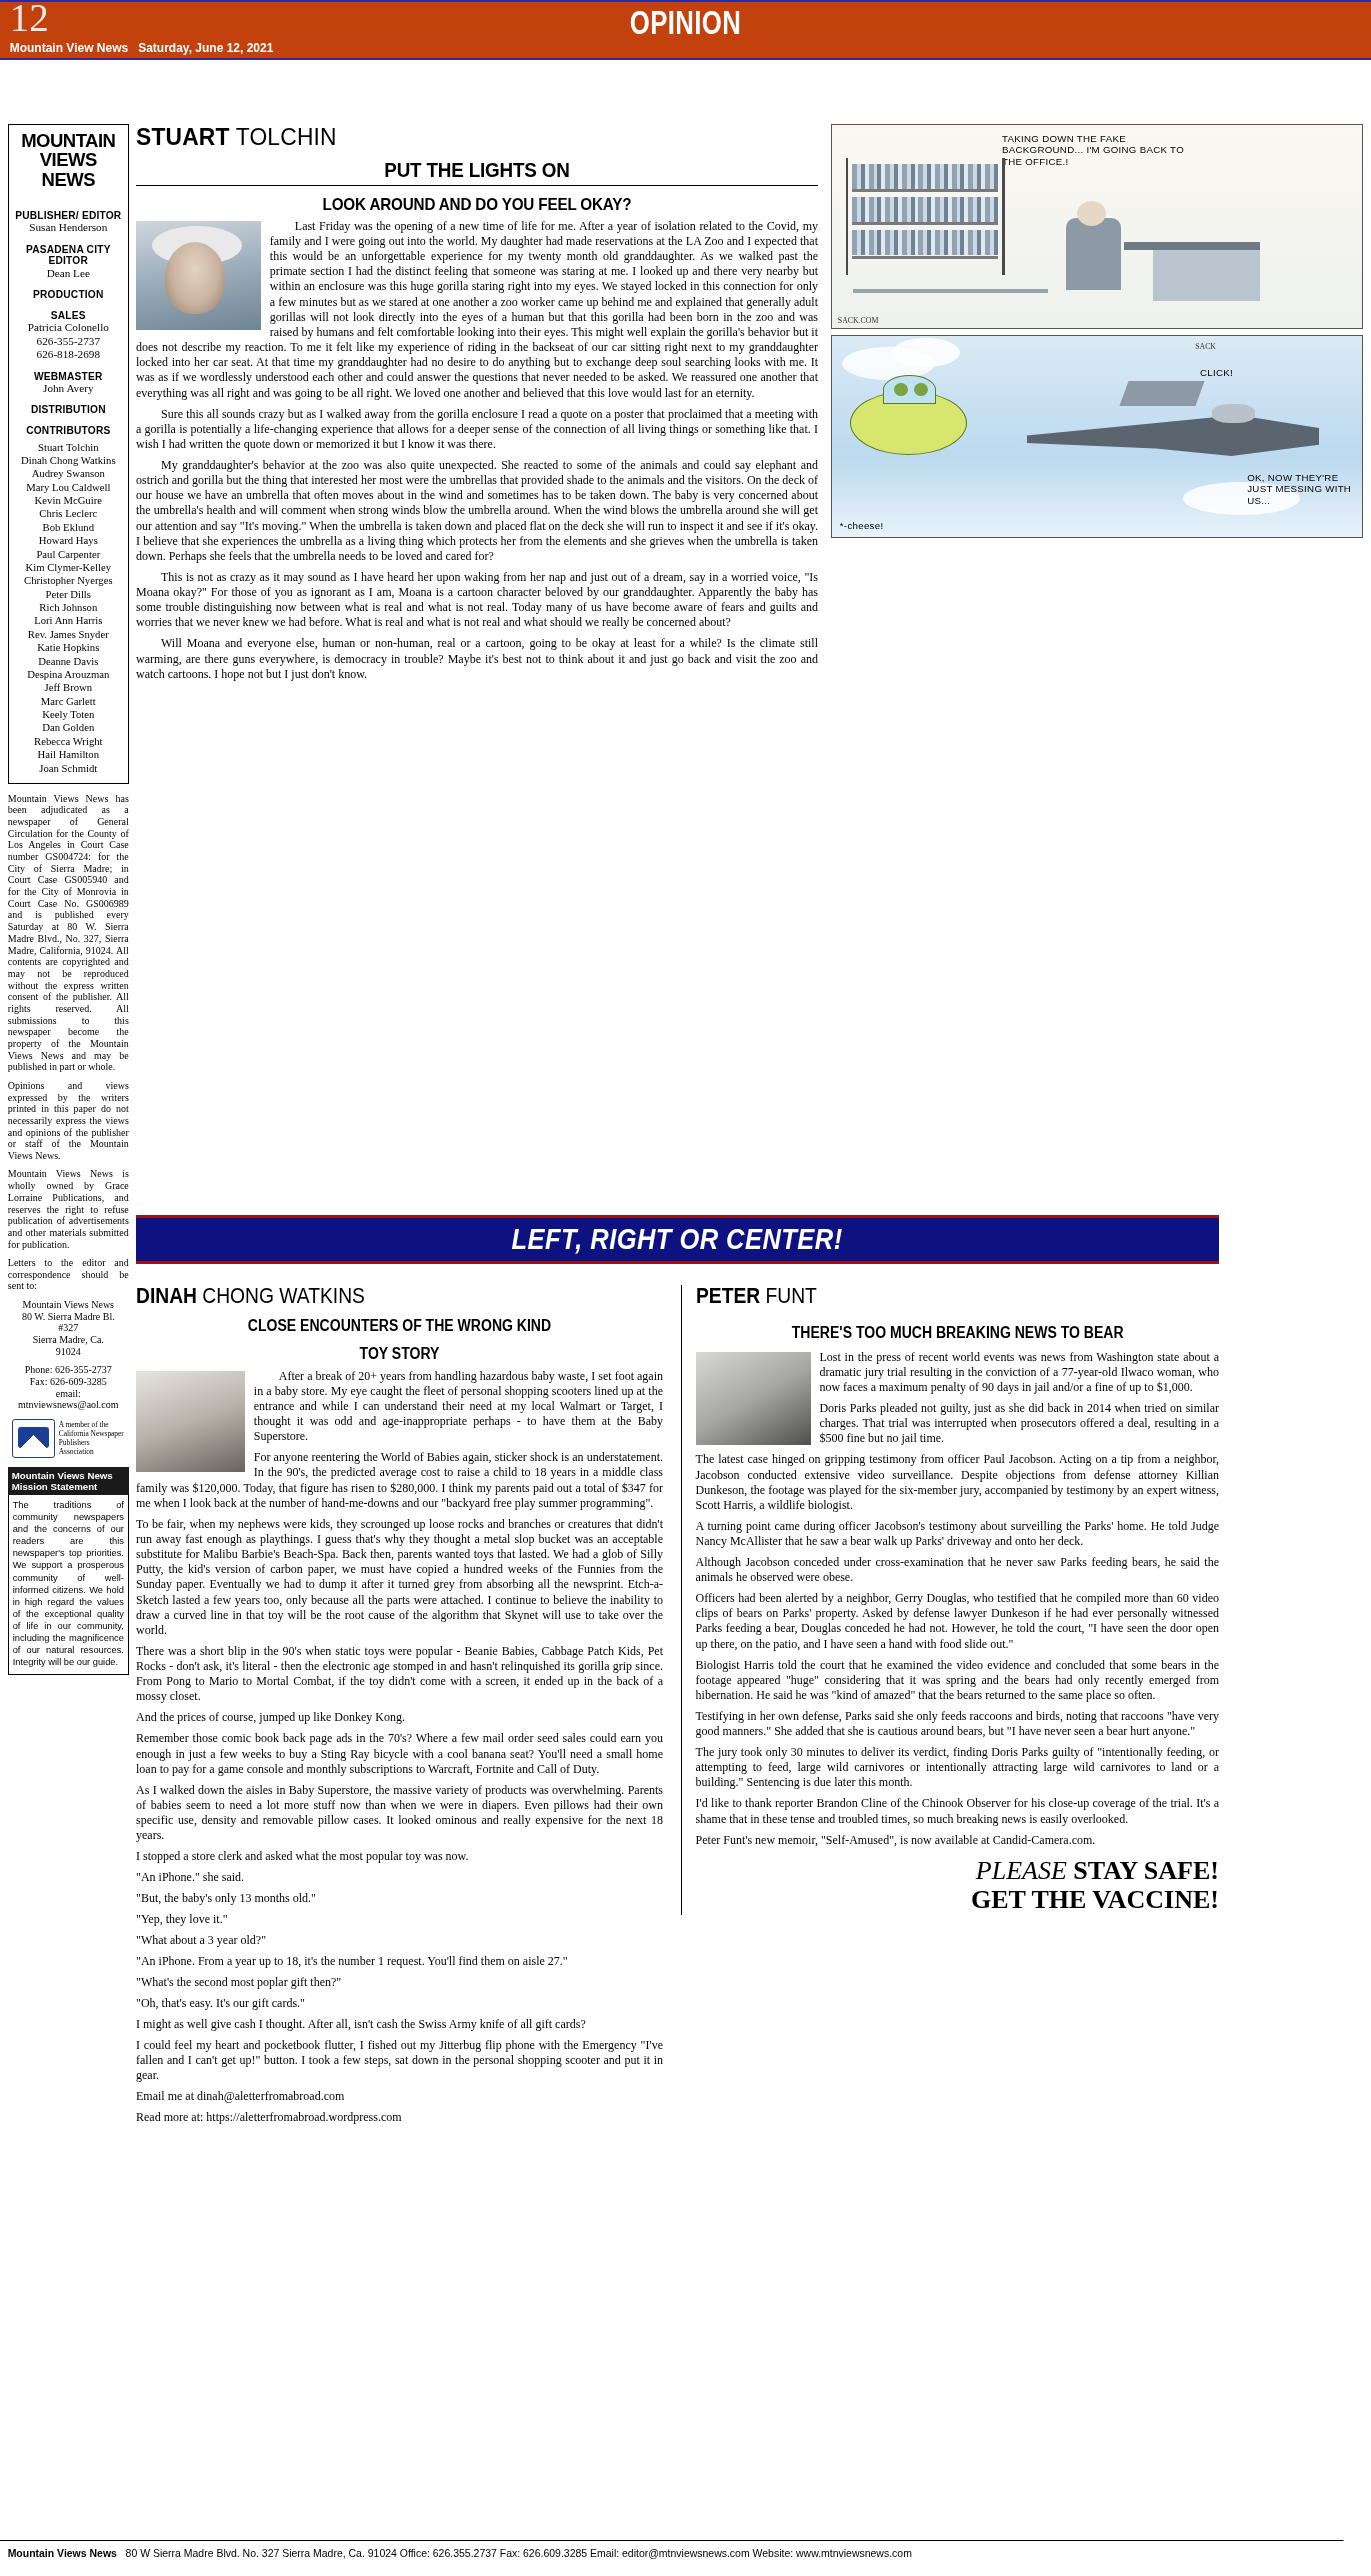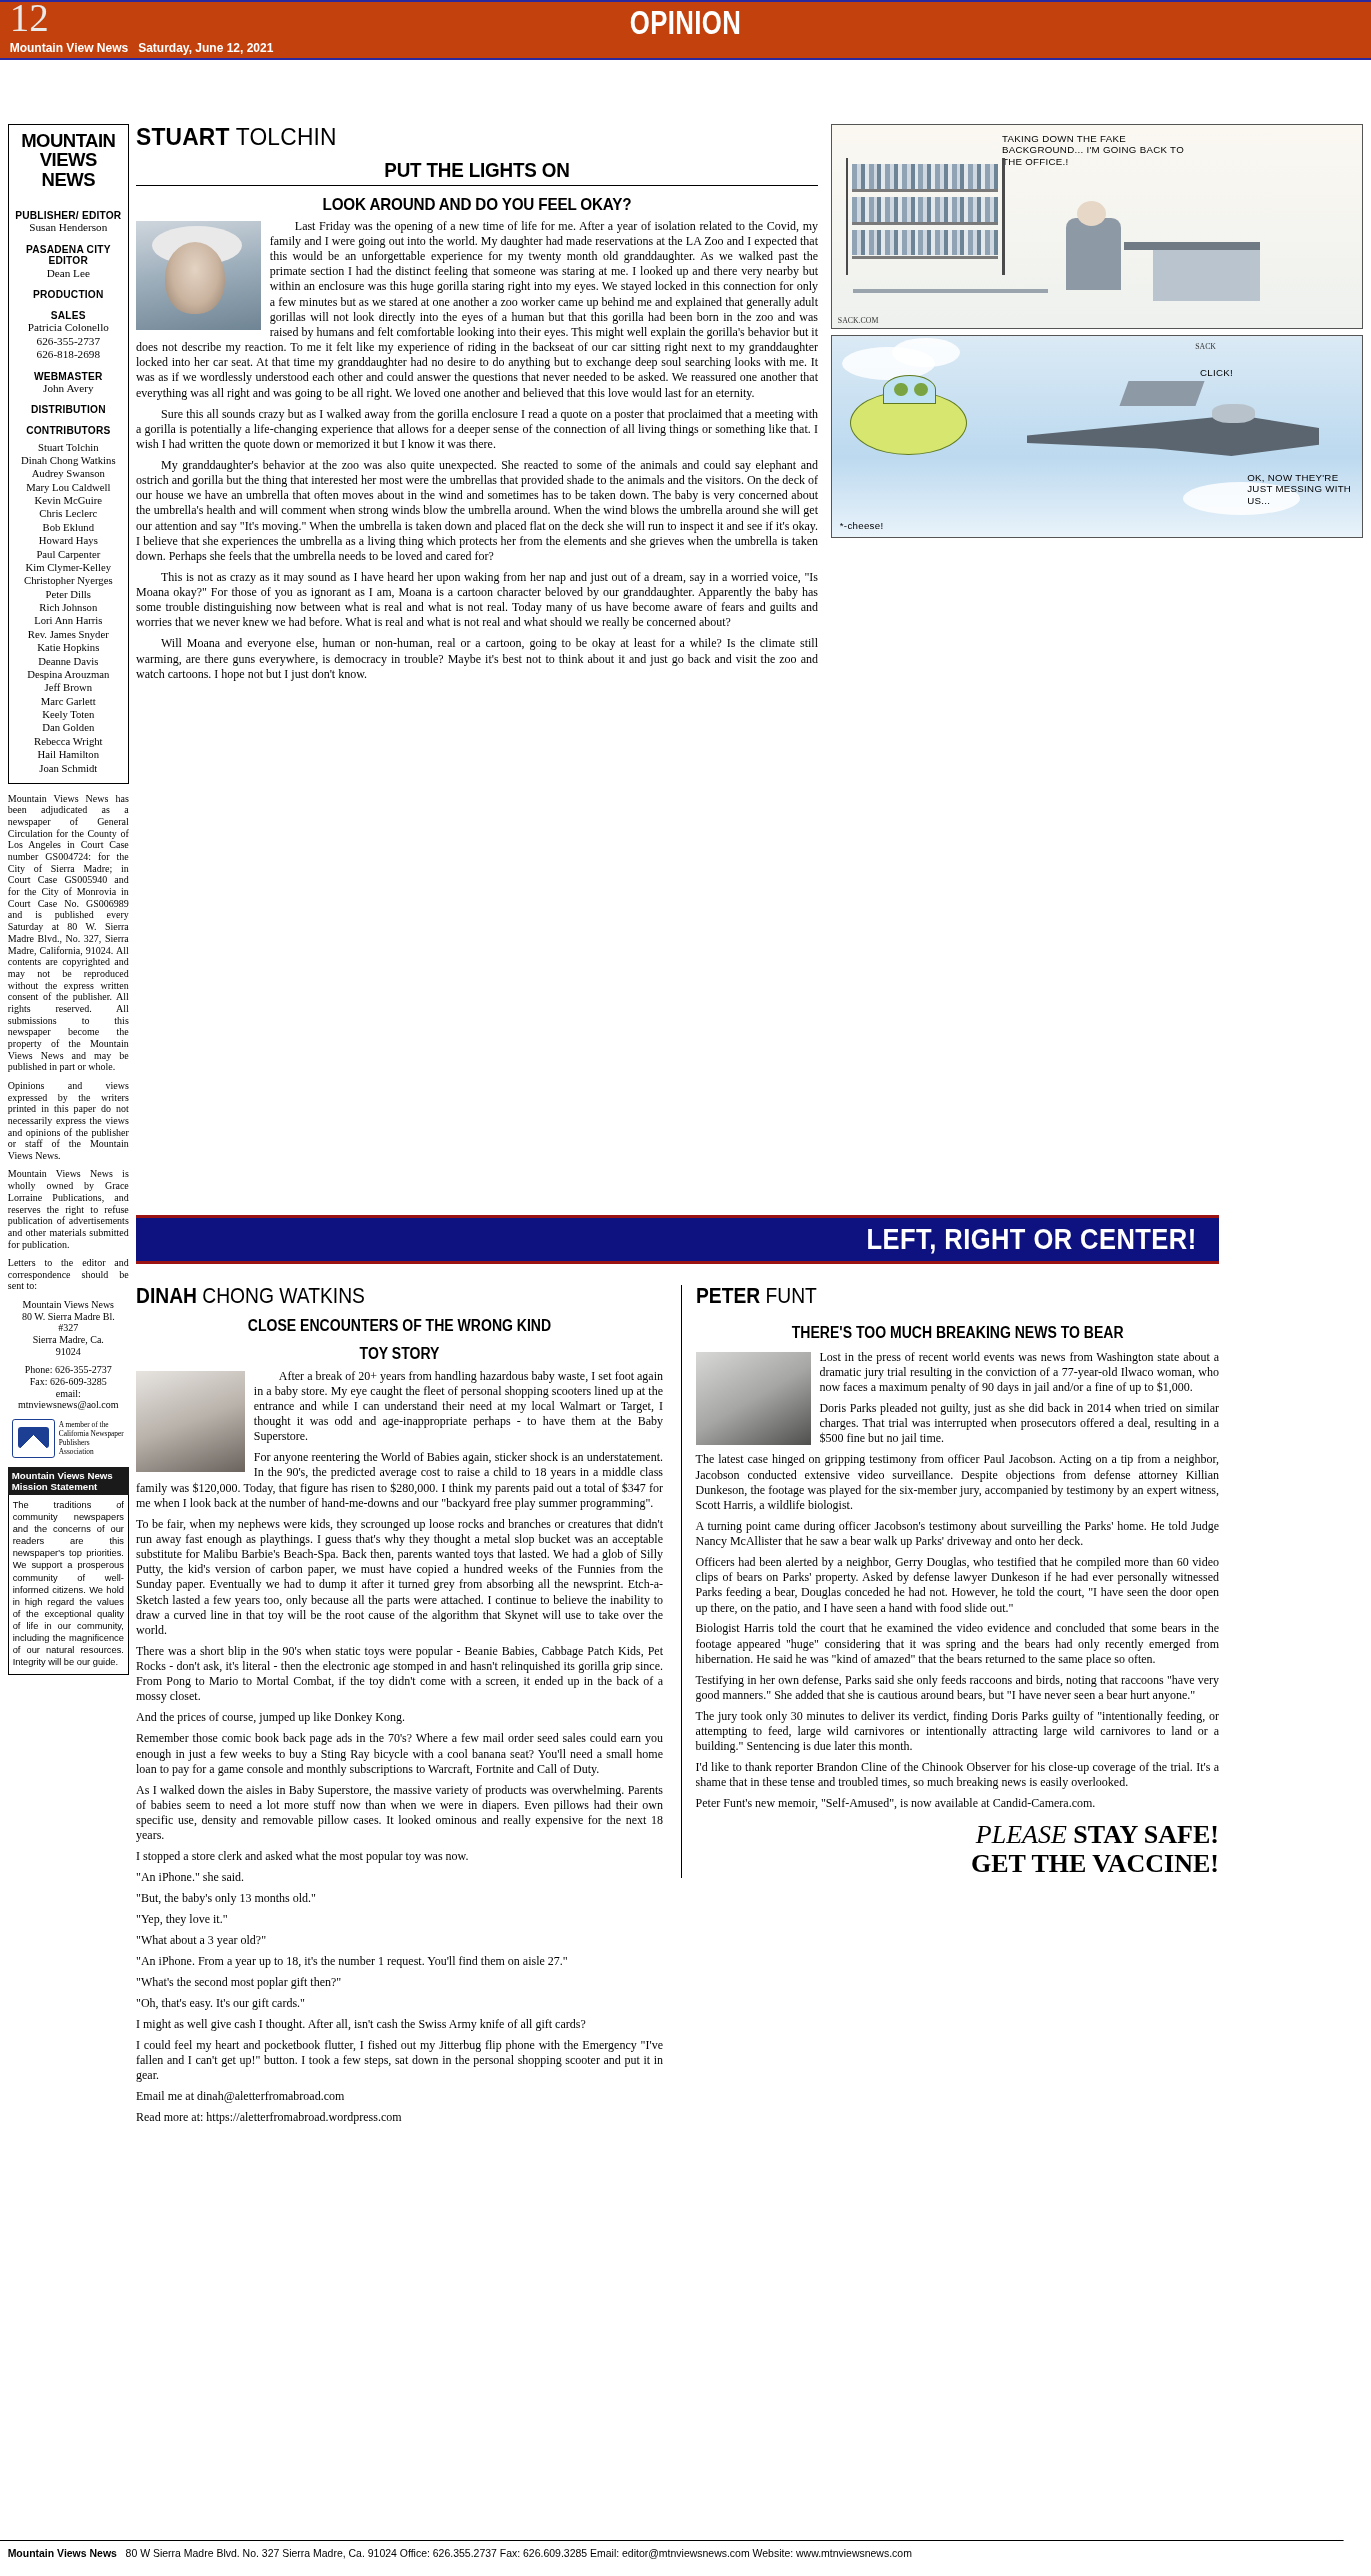--- a/index.html
+++ b/index.html
@@ -199,21 +199,21 @@
   .jet {
     position:absolute; background:#5a6570;
     clip-path:polygon(0% 48%, 46% 34%, 72% 26%, 100% 40%, 100% 58%, 70% 70%, 44% 62%, 0% 56%);
   }
   .cloud { position:absolute; background:rgba(255,255,255,.85); border-radius:50%; }
 
   
   .banner {
     margin-top:7.8px;
     background:#0d1280; border-top:3.9px solid #9c1313; border-bottom:3.9px solid #9c1313;
-    text-align:right; padding:4.9px 0 5.8px 0;
+    text-align:center; padding:4.9px 0 5.8px 0;font-style:italic;
   }
   .banner-text {
     font-family:"Liberation Sans", sans-serif;
     font-weight:bold; font-size:29px; color:#fff; letter-spacing:0.5px;
     transform:scaleX(.88); transform-origin:center; display:inline-block;
   }
 
   
   .lower { position:relative; margin-top:6.8px; }
   .lower-left  { position:absolute; left:0; top:0; width:527px; }
@@ -436,20 +436,21 @@
 
       <div class="lower-right">
         <div class="byline2"><b>PETER</b> <span>FUNT</span></div>
         <div class="hl2" style="margin-top:15.6px;">THERE'S TOO MUCH BREAKING NEWS TO BEAR</div>
         <div class="body-text" style="margin-top:7.8px;">
           <div class="photo peter"></div>
           <p class="noind">Lost in the press of recent world events was news from Washington state about a dramatic jury trial resulting in the conviction of a 77-year-old Ilwaco woman, who now faces a maximum penalty of 90 days in jail and/or a fine of up to $1,000.</p>
           <p class="noind">Doris Parks pleaded not guilty, just as she did back in 2014 when tried on similar charges. That trial was interrupted when prosecutors offered a deal, resulting in a $500 fine but no jail time.</p>
           <p class="noind">The latest case hinged on gripping testimony from officer Paul Jacobson. Acting on a tip from a neighbor, Jacobson conducted extensive video surveillance. Despite objections from defense attorney Killian Dunkeson, the footage was played for the six-member jury, accompanied by testimony by an expert witness, Scott Harris, a wildlife biologist.</p>
           <p class="noind">A turning point came during officer Jacobson's testimony about surveilling the Parks' home. He told Judge Nancy McAllister that he saw a bear walk up Parks' driveway and onto her deck.</p>
+          <p class="noind">Although Jacobson conceded under cross-examination that he never saw Parks feeding bears, he said the animals he observed were obese.</p>
           <p class="noind">Officers had been alerted by a neighbor, Gerry Douglas, who testified that he compiled more than 60 video clips of bears on Parks' property. Asked by defense lawyer Dunkeson if he had ever personally witnessed Parks feeding a bear, Douglas conceded he had not. However, he told the court, "I have seen the door open up there, on the patio, and I have seen a hand with food slide out."</p>
           <p class="noind">Biologist Harris told the court that he examined the video evidence and concluded that some bears in the footage appeared "huge" considering that it was spring and the bears had only recently emerged from hibernation. He said he was "kind of amazed" that the bears returned to the same place so often.</p>
           <p class="noind">Testifying in her own defense, Parks said she only feeds raccoons and birds, noting that raccoons "have very good manners." She added that she is cautious around bears, but "I have never seen a bear hurt anyone."</p>
           <p class="noind">The jury took only 30 minutes to deliver its verdict, finding Doris Parks guilty of "intentionally feeding, or attempting to feed, large wild carnivores or intentionally attracting large wild carnivores to land or a building." Sentencing is due later this month.</p>
           <p class="noind">I'd like to thank reporter Brandon Cline of the Chinook Observer for his close-up coverage of the trial. It's a shame that in these tense and troubled times, so much breaking news is easily overlooked.</p>
           <p class="noind">Peter Funt's new memoir, "Self-Amused", is now available at Candid-Camera.com.</p>
         </div>
         <div class="vaccine">
           <div class="vac1"><i>PLEASE </i><b>STAY SAFE!</b></div>
           <div class="vac2">GET THE VACCINE!</div>

